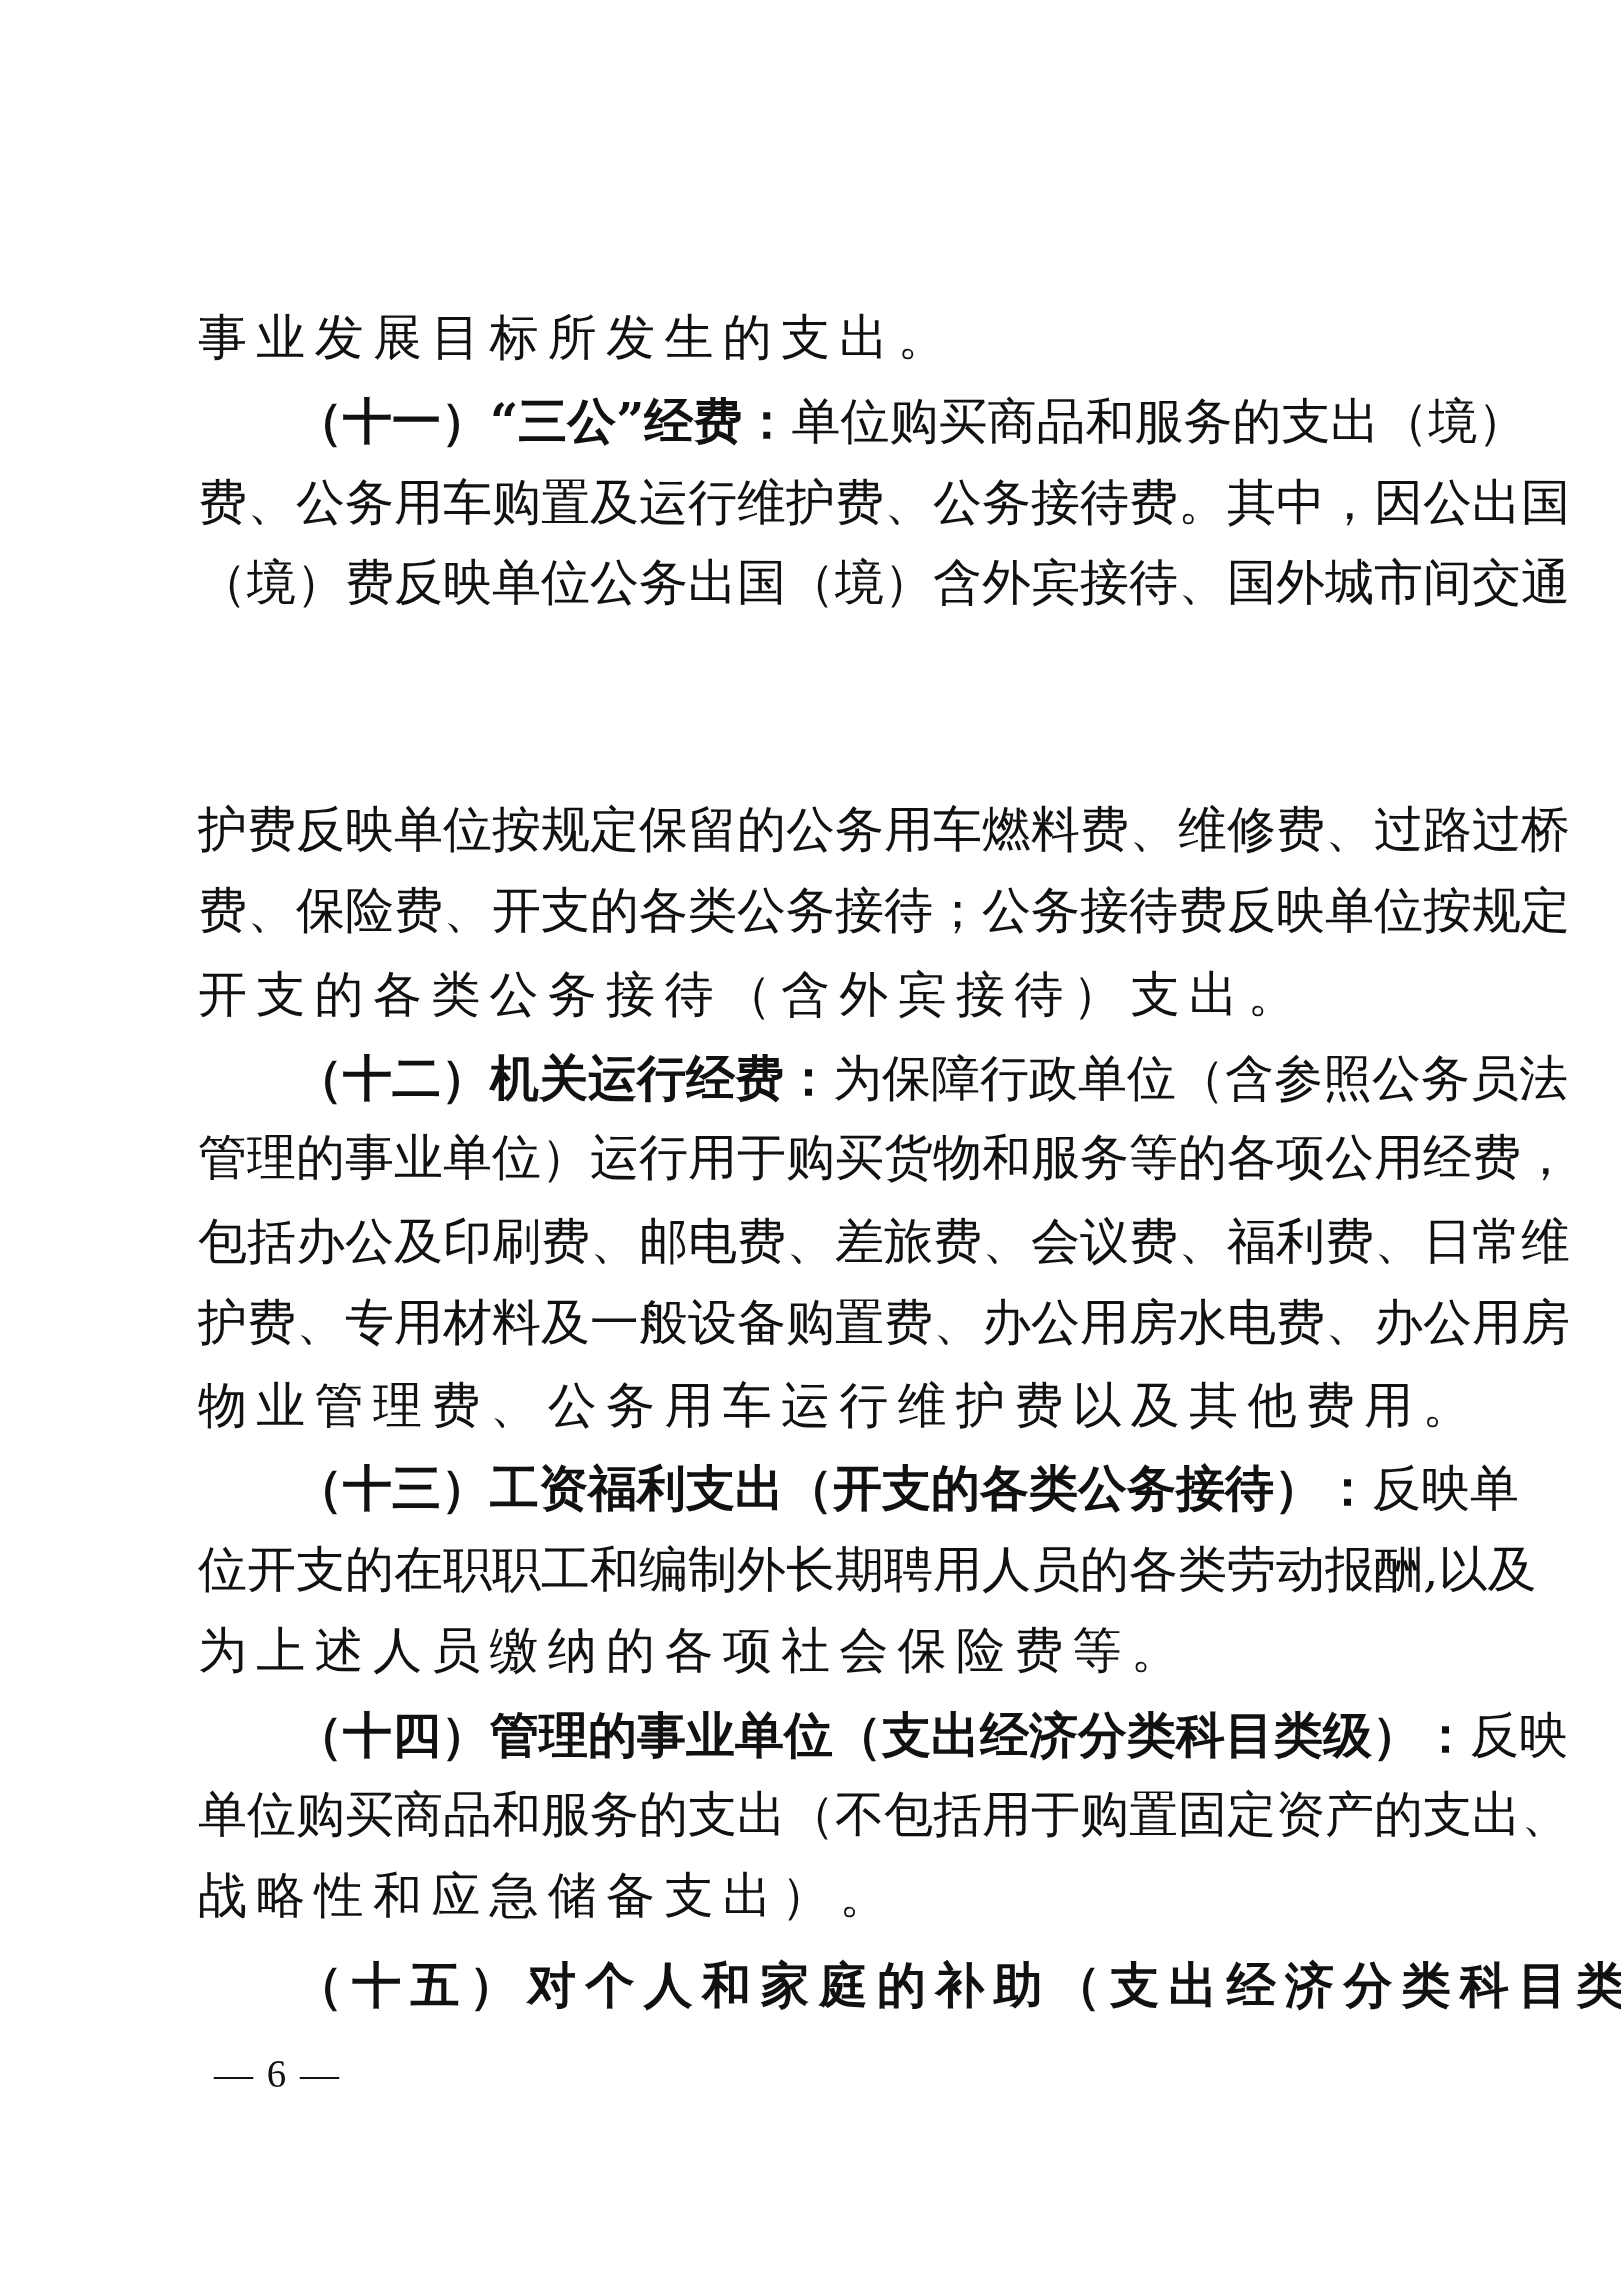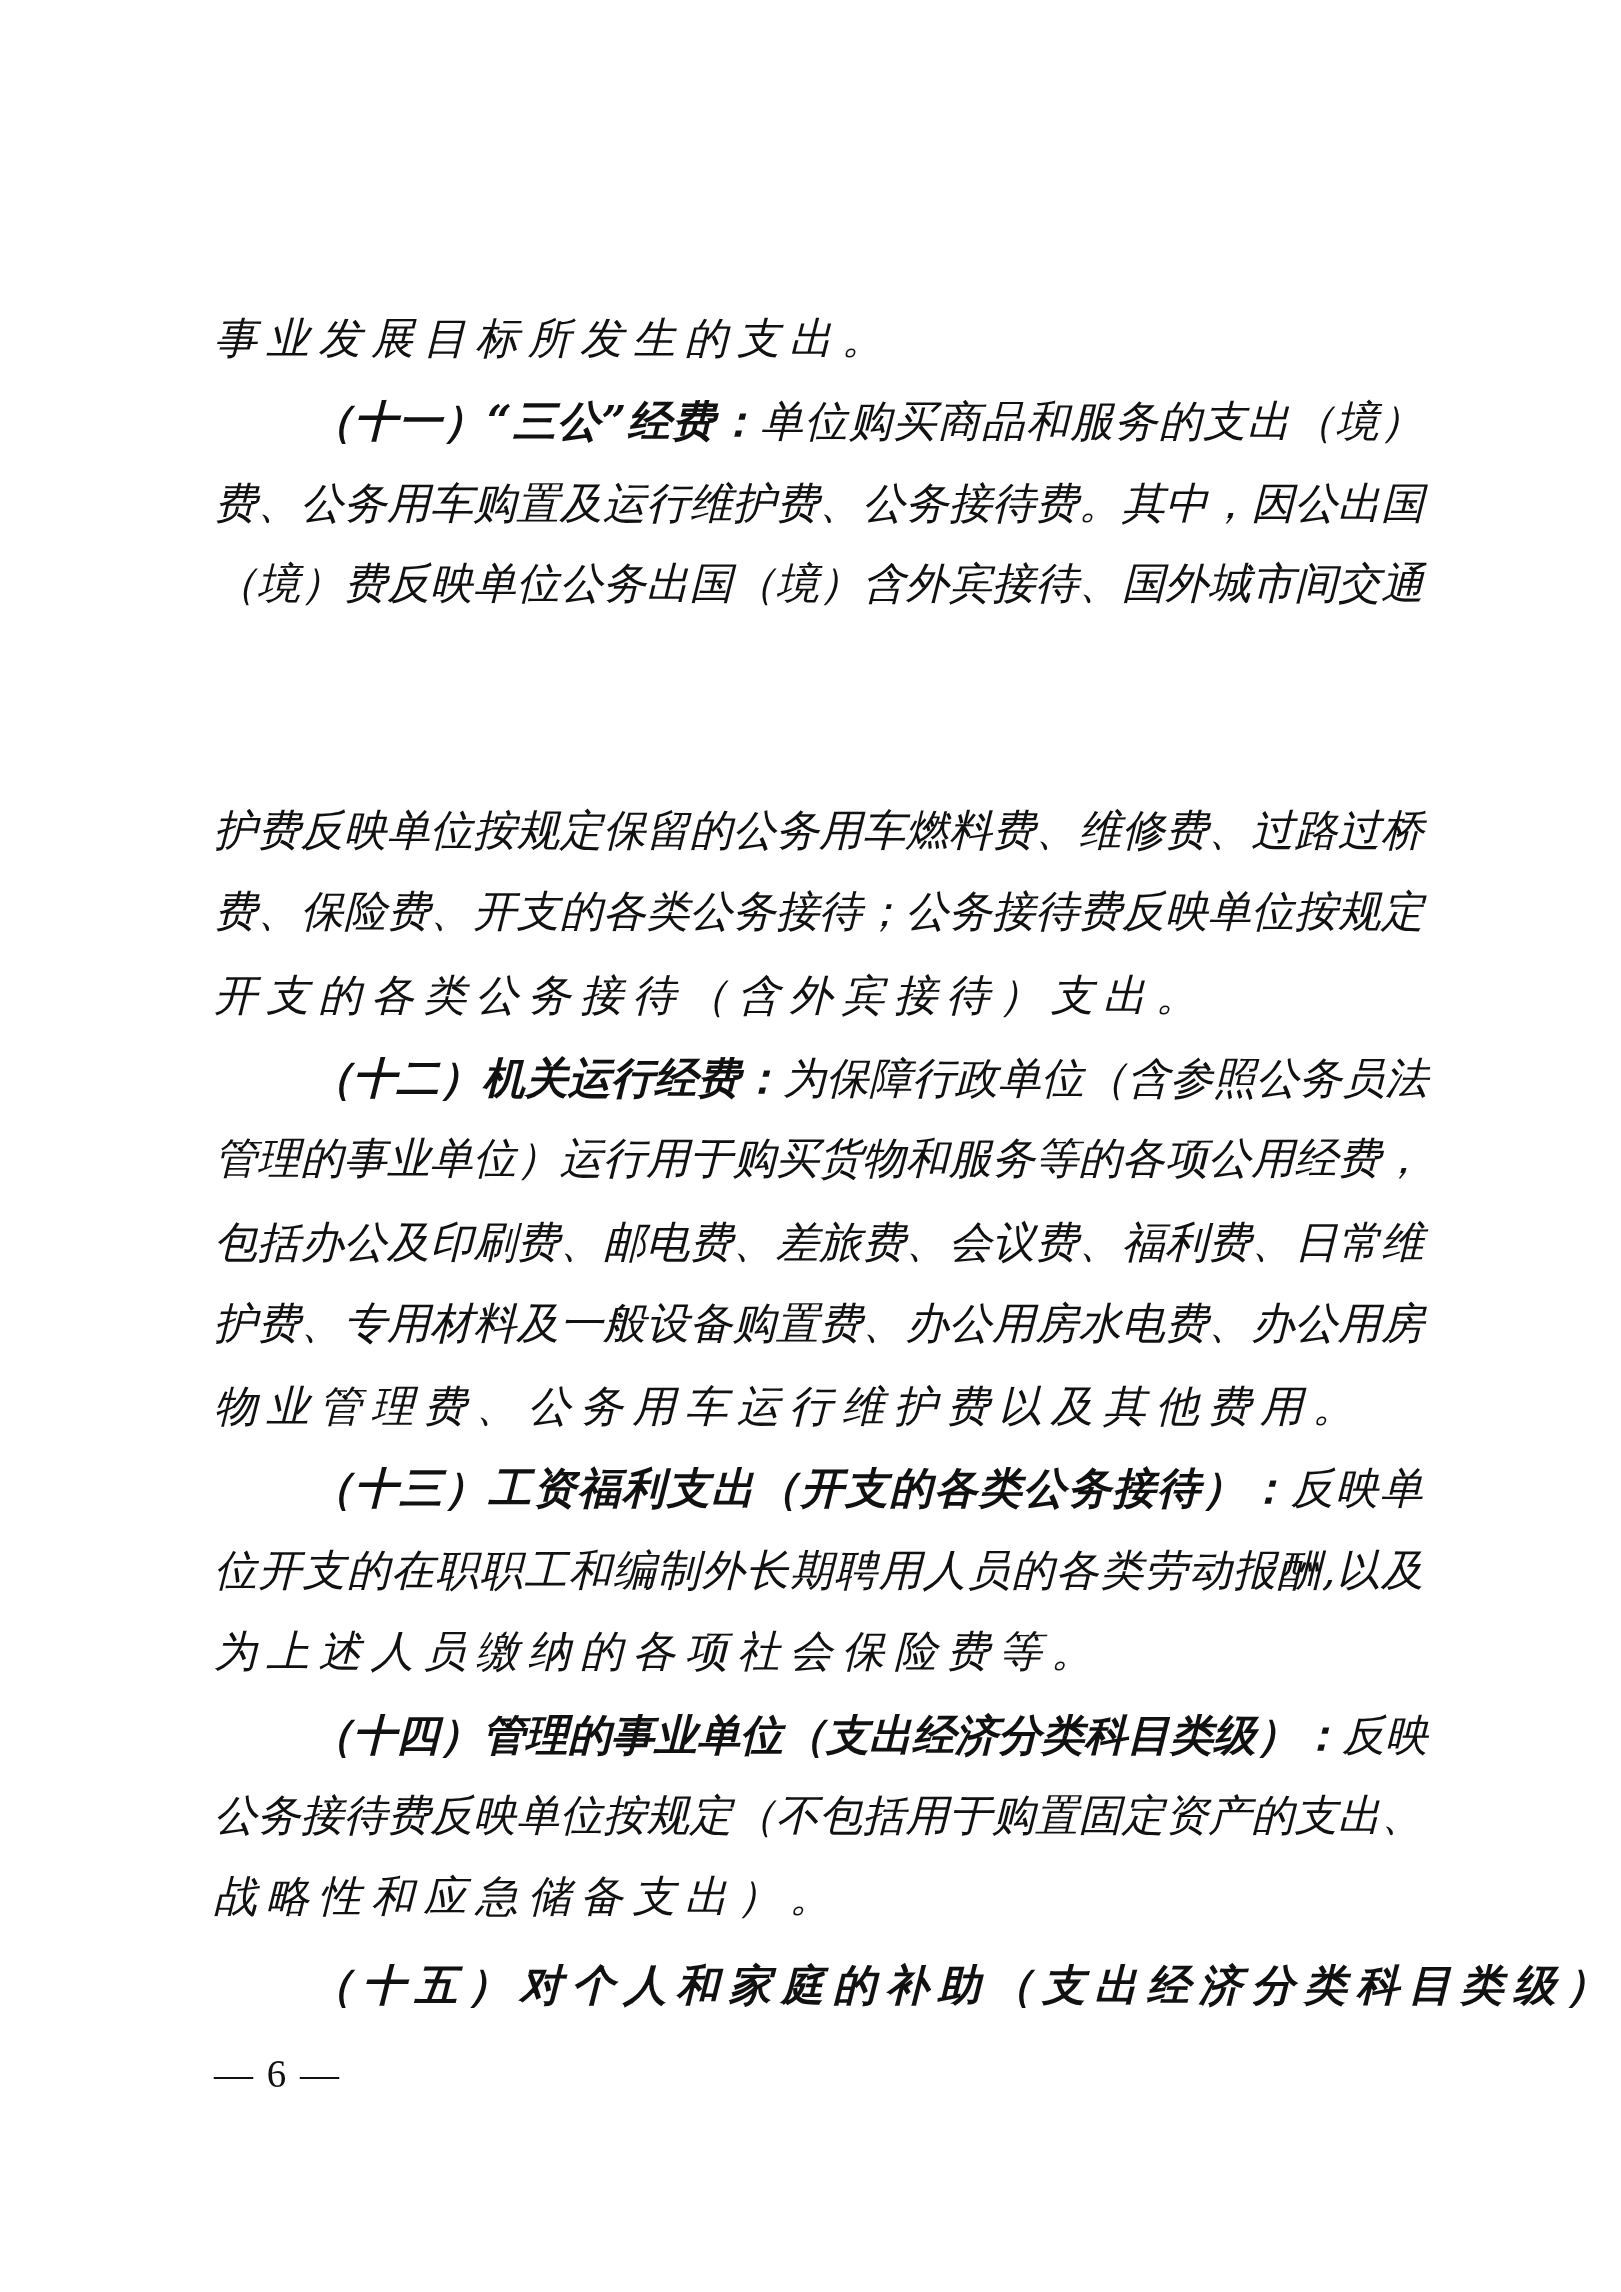--- a/index.html
+++ b/index.html
@@ -1,21 +1,21 @@
 <!DOCTYPE html>
 <html><head>
 <meta charset="utf-8">
 <style>
   html, body { margin:0; padding:0; background:#ffffff; }
   body { width:1621px; height:2293px; position:relative; overflow:hidden;
          font-family:"DejaVu Serif", "Liberation Serif", serif; color:#111; }
   .page { position:absolute; left:0; top:0; width:1621px; height:2293px; }
-  .line { position:absolute; left:214px; width:1210px; height:78px;
-          font-size:43px; line-height:78px; white-space:nowrap;
-          letter-spacing:9.3px;font-style:italic; }
+  .line { position:absolute; left:198px; width:1210px; height:78px;
+          font-size:49px; line-height:78px; white-space:nowrap;
+          letter-spacing:9.3px; }
   .line.justify { text-align:justify; text-align-last:justify; letter-spacing:0; }
   .indent { padding-left:96px; width:1113px; }
   b, .bold { font-weight:bold; }
   .page-number { position:absolute; left:214px; top:2049px; font-size:39px;
                  line-height:49px; font-family:"Liberation Serif", serif; letter-spacing:2px; }
 </style>
 </head>
 <body>
 
 <div class="page">
@@ -33,20 +33,20 @@
   <div class="line justify" style="top:1119px"><span>管理的事业单位）运行用于购买货物和服务等的各项公用经费，</span></div>
   <div class="line justify" style="top:1203px"><span>包括办公及印刷费、邮电费、差旅费、会议费、福利费、日常维</span></div>
   <div class="line justify" style="top:1284px"><span>护费、专用材料及一般设备购置费、办公用房水电费、办公用房</span></div>
   <div class="line" style="top:1367px"><span>物业管理费、公务用车运行维护费以及其他费用。</span></div>
 
   <div class="line indent justify" style="top:1449px"><b>（十三）工资福利支出（开支的各类公务接待）：</b><span>反映单</span></div>
   <div class="line justify" style="top:1531px"><span>位开支的在职职工和编制外长期聘用人员的各类劳动报酬,以及</span></div>
   <div class="line" style="top:1612px"><span>为上述人员缴纳的各项社会保险费等。</span></div>
 
   <div class="line indent justify" style="top:1696px"><b>（十四）管理的事业单位（支出经济分类科目类级）：</b><span>反映</span></div>
-  <div class="line justify" style="top:1776px"><span>公务接待费反映单位按规定（不包括用于购置固定资产的支出、</span></div>
+  <div class="line justify" style="top:1776px"><span>单位购买商品和服务的支出（不包括用于购置固定资产的支出、</span></div>
   <div class="line" style="top:1857px"><span>战略性和应急储备支出）。</span></div>
 
   <div class="line indent" style="top:1946px"><b>（十五）对个人和家庭的补助（支出经济分类科目类级）：</b><span></span></div>
 
   <div class="page-number">— 6 —</div>
 </div>
 
 
 </body></html>

